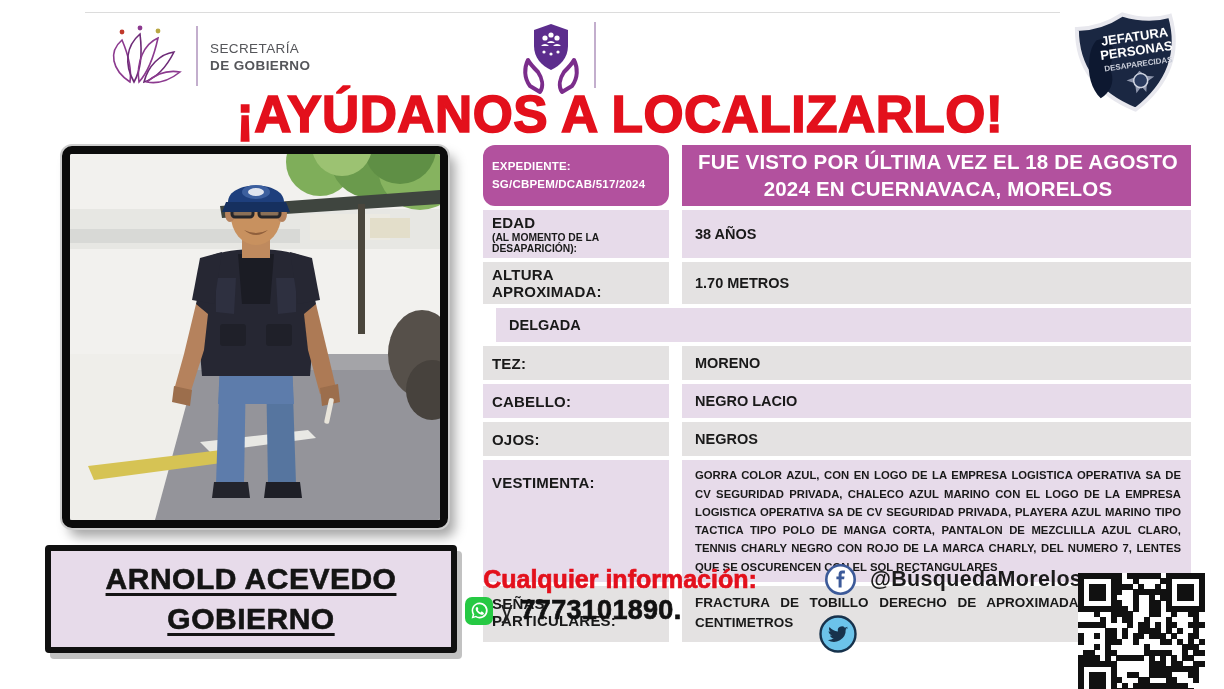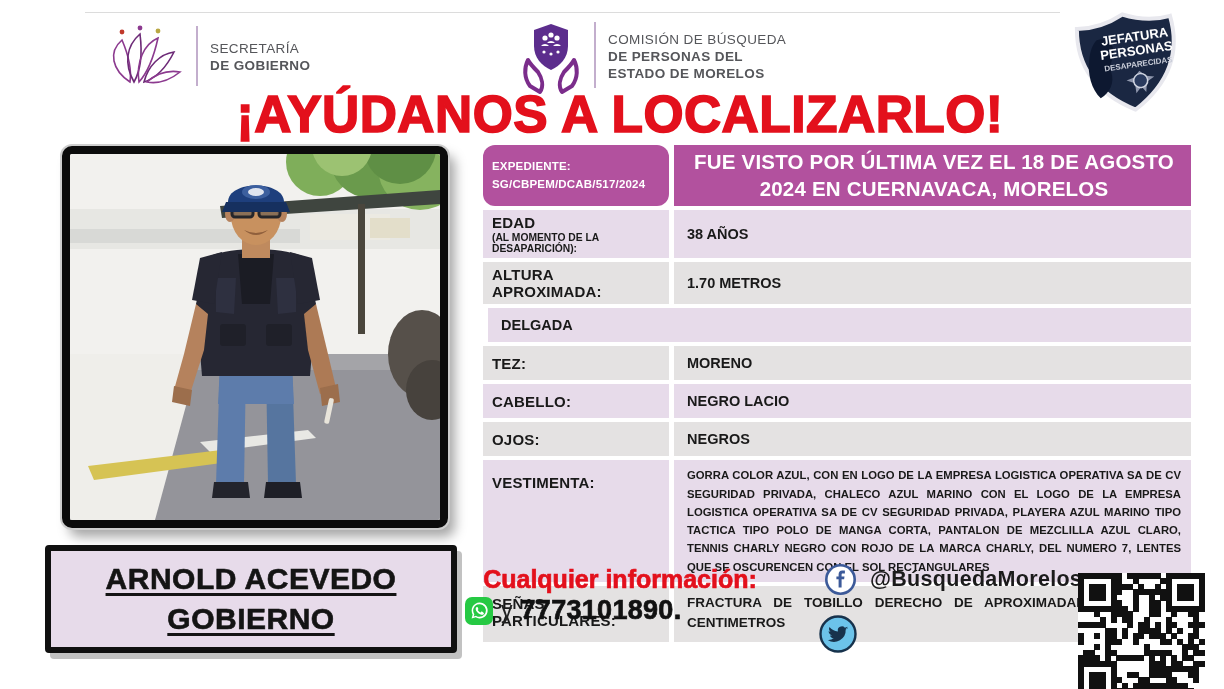--- a/index.html
+++ b/index.html
@@ -33,21 +33,21 @@
                 box-shadow:5px 6px 0 rgba(120,120,120,.45);
                 display:flex; flex-direction:column; align-items:center; justify-content:center; }
   .name-line { font-size:30px; font-weight:800; color:#141414; text-decoration:underline;
                text-underline-offset:4px; letter-spacing:.5px; line-height:1.35;
                -webkit-text-stroke:.6px #141414; }
 
   
   .dtable { position:absolute; left:483px; top:145px; width:708px; }
   .drow { display:flex; margin-bottom:4px; }
   .dlabel { width:186px; flex:0 0 186px; padding:4px 6px 4px 9px; }
-  .dvalue { flex:1; margin-left:5px; padding:4px 10px 4px 13px; }
+  .dvalue { flex:1; margin-left:13px; padding:4px 10px 4px 13px; }
   .tone-header { background:var(--table-header,#b2519e); color:#fff; }
   .tone-lav { background:var(--row-lavender,#e7dbea); color:#191919; }
   .tone-gray { background:var(--row-gray,#e4e2e2); color:#191919; }
   .row-h { min-height:57px; }
   .exp-cell { display:flex; flex-direction:column; justify-content:center; font-weight:700; font-size:11.5px; line-height:1.5; letter-spacing:.2px;border-radius:12px; }
   .lastseen-cell { display:flex; align-items:center; justify-content:center; text-align:center;
                    font-weight:800; font-size:20.5px; line-height:1.3; letter-spacing:.2px; }
   .lbl { font-weight:800; font-size:15px; letter-spacing:.2px; display:flex; flex-direction:column; justify-content:center; }
   .sublbl { font-weight:700; font-size:10.3px; margin-top:1px; letter-spacing:0; }
   .val { font-weight:700; font-size:14.5px; display:flex; align-items:center; }
@@ -117,25 +117,20 @@
           <circle cx="37" cy="38" r="1.6"></circle>
           <circle cx="44" cy="36" r="1.6"></circle>
       </g>
       <g fill="none" stroke="#7b2d8b" stroke-width="4" stroke-linecap="round" stroke-linejoin="round">
         <path d="M14 44 C10 52 10 62 16 70 L26 76 C30 70 28 62 24 56 C20 52 16 48 14 44 Z"></path>
         <path d="M60 44 C64 52 64 62 58 70 L48 76 C44 70 46 62 50 56 C54 52 58 48 60 44 Z"></path>
       </g>
     </svg>
   </div>
   <div class="vdiv" style="left:594px; top:22px; height:66px;"></div>
-  <div class="hdr-text" style="position:absolute; left:608px; top:32px;">
-    <div class="light">COMISIÓN DE BÚSQUEDA</div>
-    <b>DE PERSONAS DEL</b><br>
-    <b>ESTADO DE MORELOS</b>
-  </div>
 
   <div style="position:absolute; left:1066px; top:10px;">
     <svg width="126" height="110" viewBox="0 0 126 110">
       <path d="M63 4 C80 12 96 14 110 12 C114 40 108 74 63 100 C18 74 12 40 16 12 C30 14 46 12 63 4 Z" fill="#1a2742" stroke="#e8e8ee" stroke-width="4" transform="rotate(-8 63 52)"></path>
       <path d="M34 26 C44 24 50 30 49 40 C48 48 42 52 44 60 C46 70 40 80 30 84 C22 74 20 58 24 44 C26 36 29 30 34 26 Z" fill="#0d1830" transform="rotate(-8 63 52)"></path>
       <g transform="rotate(-8 63 52)" text-anchor="middle" fill="#fff" font-family="Liberation Sans, sans-serif">
         <text x="72" y="32" font-size="13" font-weight="bold">JEFATURA</text>
         <text x="72" y="46" font-size="13" font-weight="bold">PERSONAS</text>
         <text x="72" y="58" font-size="8" font-weight="bold" fill="#c9cdd8">DESAPARECIDAS</text>
       </g>

